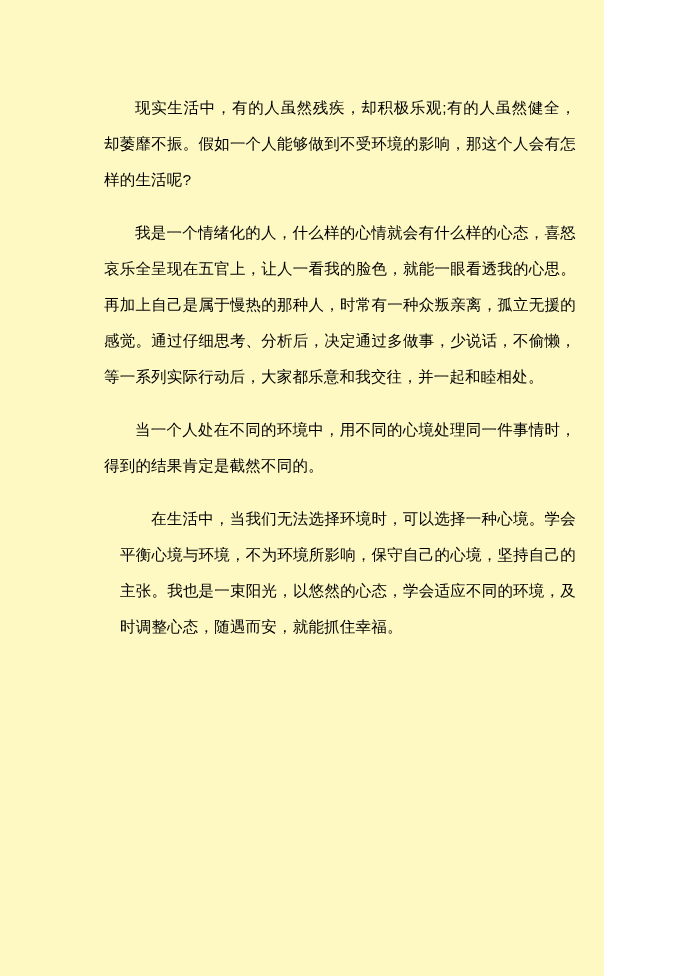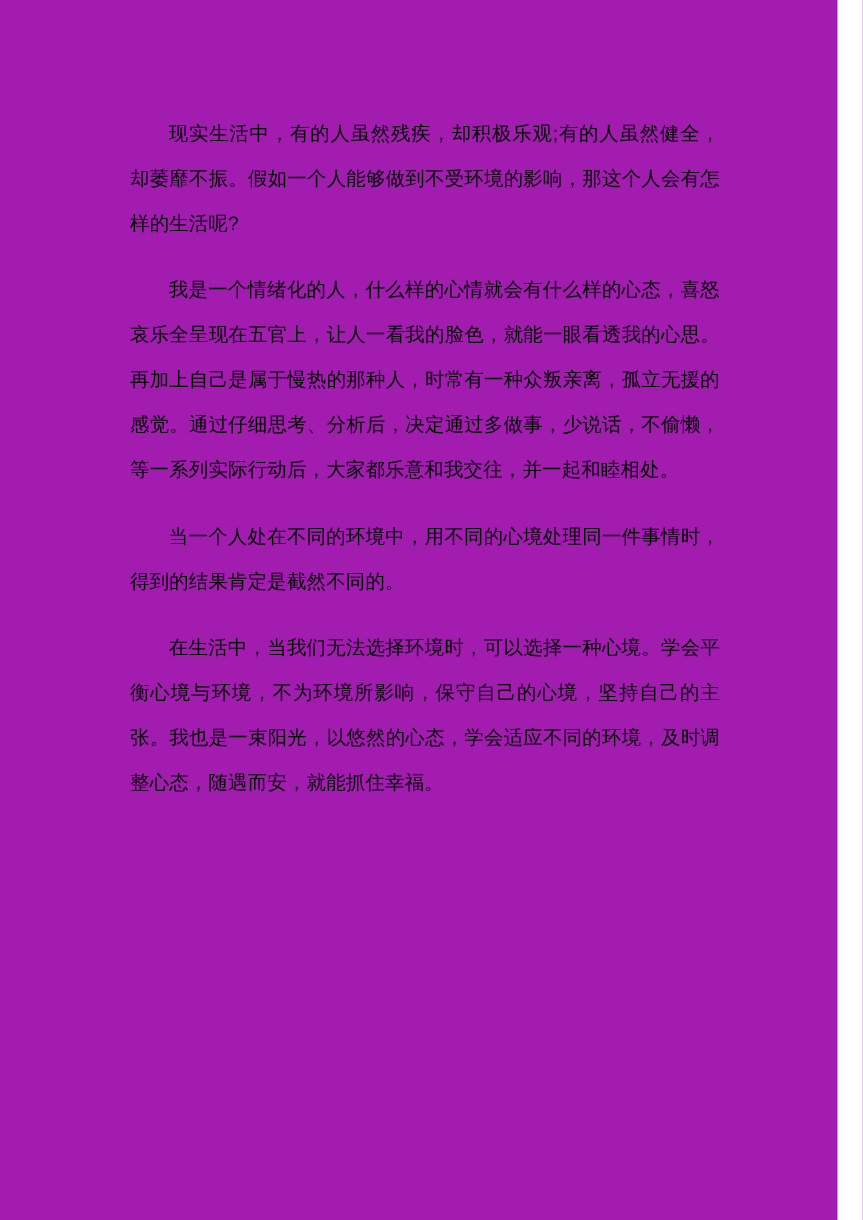--- a/index.html
+++ b/index.html
@@ -11,42 +11,43 @@
     width: 690px;
     height: 976px;
     position: relative;
     overflow: hidden;
     font-family: "Liberation Sans", sans-serif;
   }
   .page {
     position: absolute;
     left: 0;
     top: 0;
-    width: 670px;
+    width: 604px;
     height: 976px;
-    background: #a21caf;
+    background: #fef9c3;
   }
   .text-block {
     position: absolute;
     left: 104px;
     top: 90px;
     width: 472px;
     color: #000000;
     font-size: 15.5px;
     line-height: 36px;
     text-align: justify;
     font-weight: 500;
     letter-spacing: 0.2px;
   }
   .text-block p {
     margin: 0 0 17px 0;
     text-indent: 2em;
   }
   .text-block p:last-child {
     margin-bottom: 0;
+    margin-left: 16px;
   }
 </style>
 </head>
 <body>
 
 <div class="page">
   <div class="text-block">
     <p>现实生活中，有的人虽然残疾，却积极乐观;有的人虽然健全，却萎靡不振。假如一个人能够做到不受环境的影响，那这个人会有怎样的生活呢?</p>
     <p>我是一个情绪化的人，什么样的心情就会有什么样的心态，喜怒哀乐全呈现在五官上，让人一看我的脸色，就能一眼看透我的心思。再加上自己是属于慢热的那种人，时常有一种众叛亲离，孤立无援的感觉。通过仔细思考、分析后，决定通过多做事，少说话，不偷懒，等一系列实际行动后，大家都乐意和我交往，并一起和睦相处。</p>
     <p>当一个人处在不同的环境中，用不同的心境处理同一件事情时，得到的结果肯定是截然不同的。</p>

